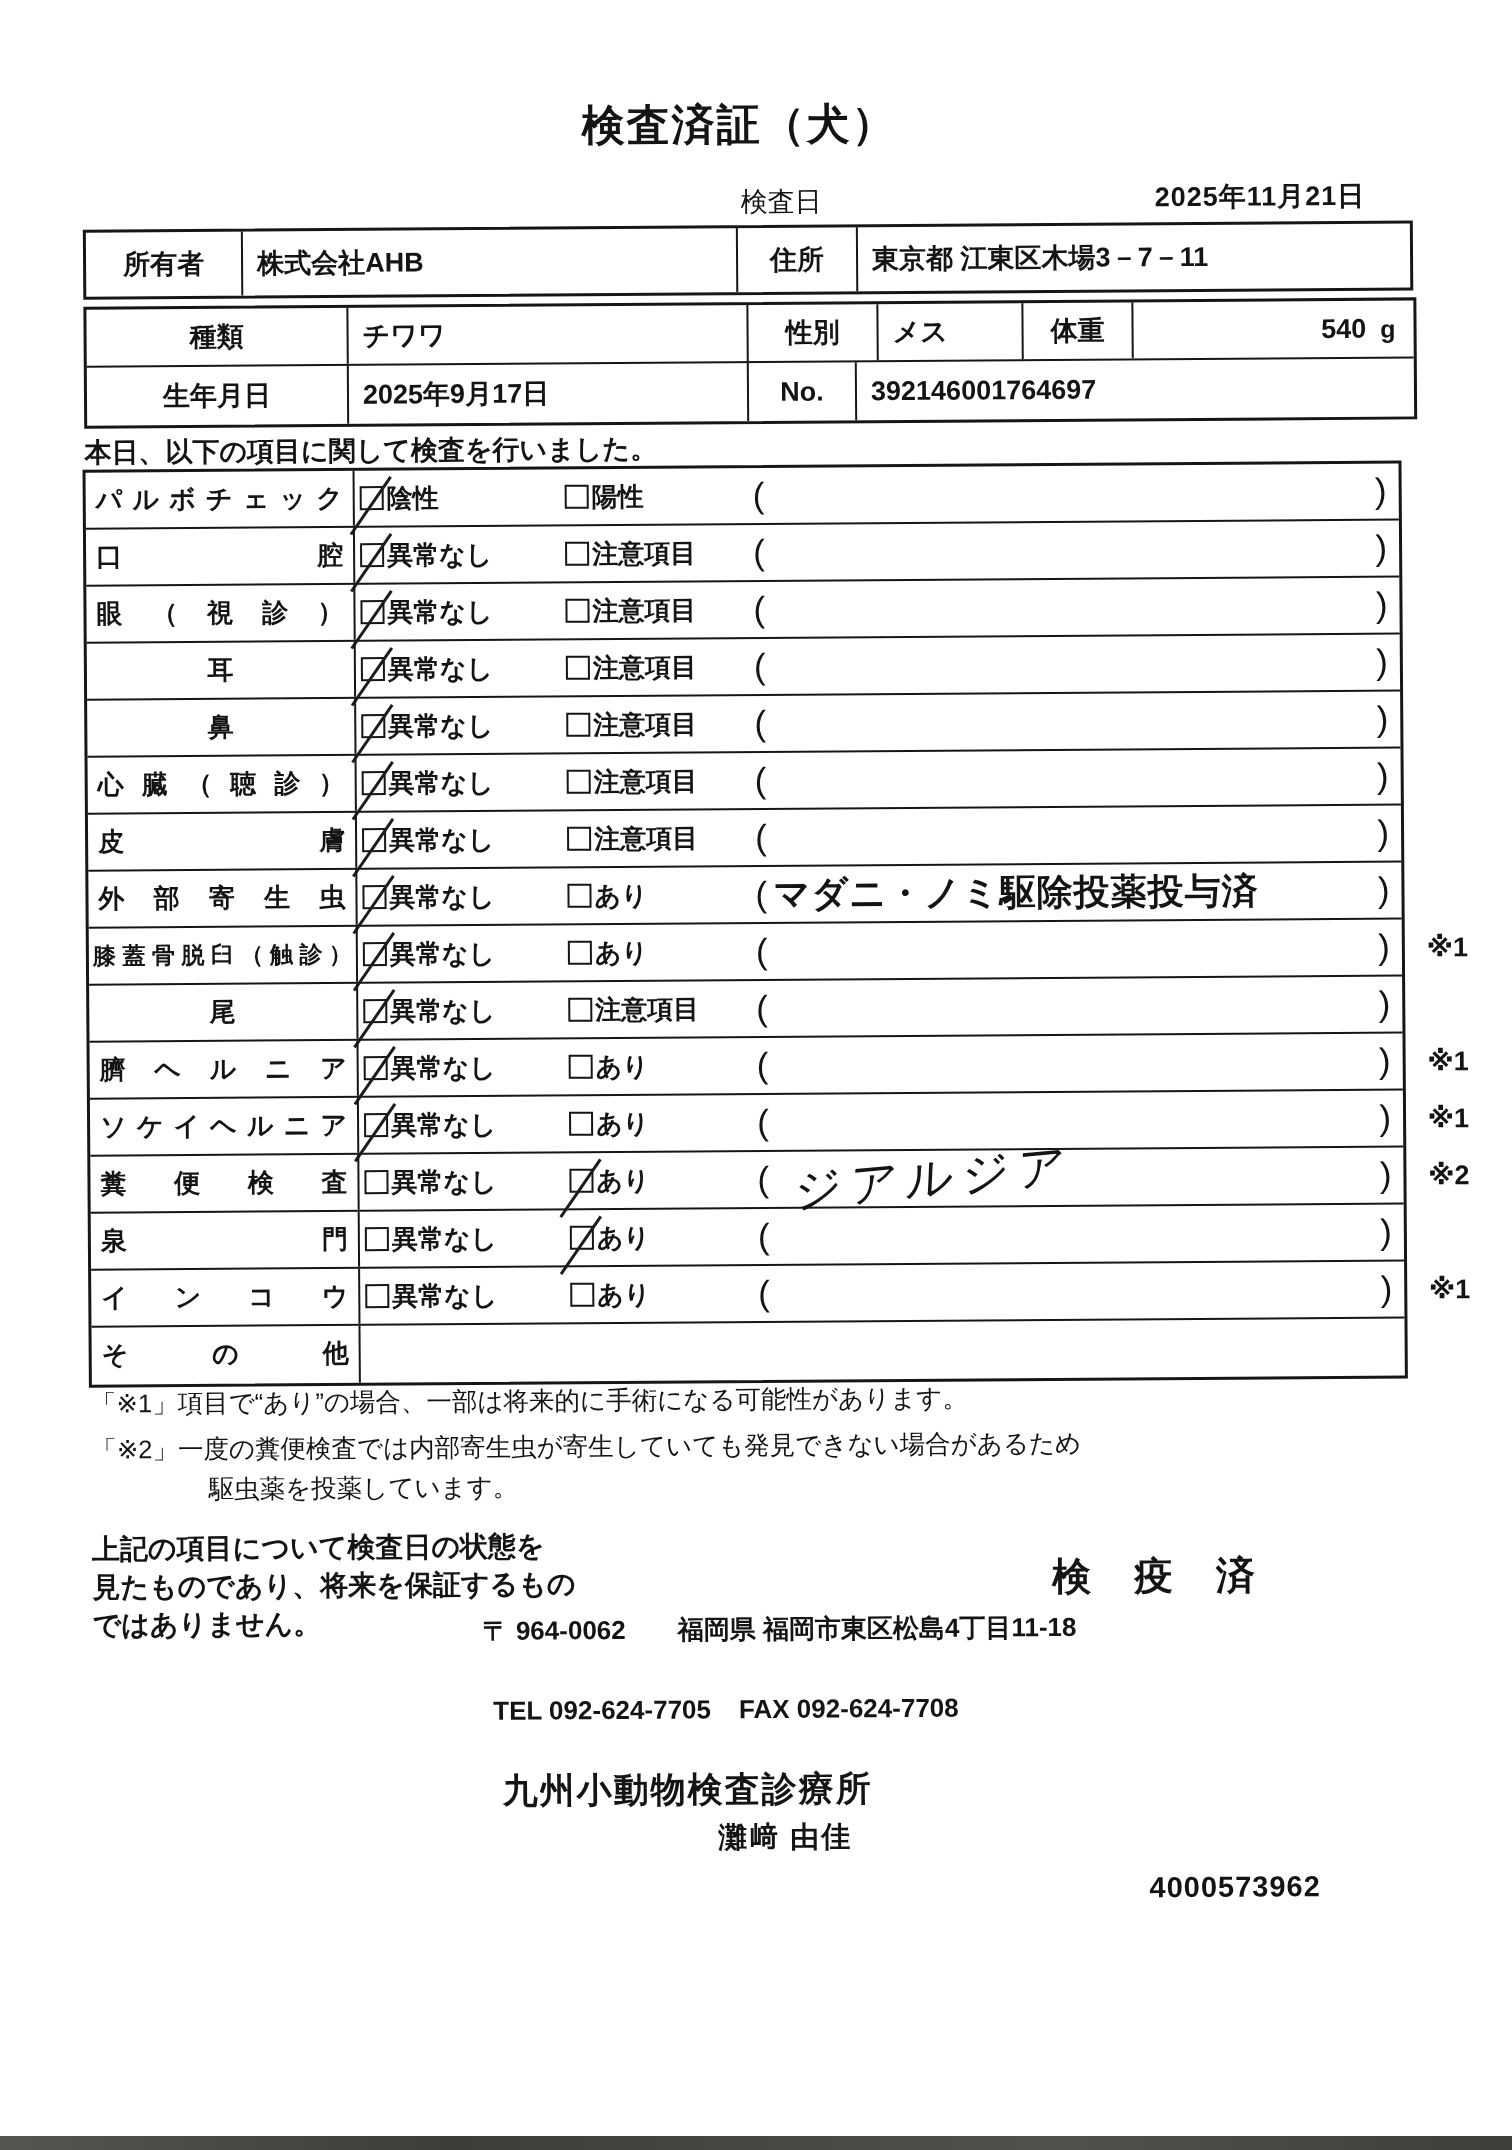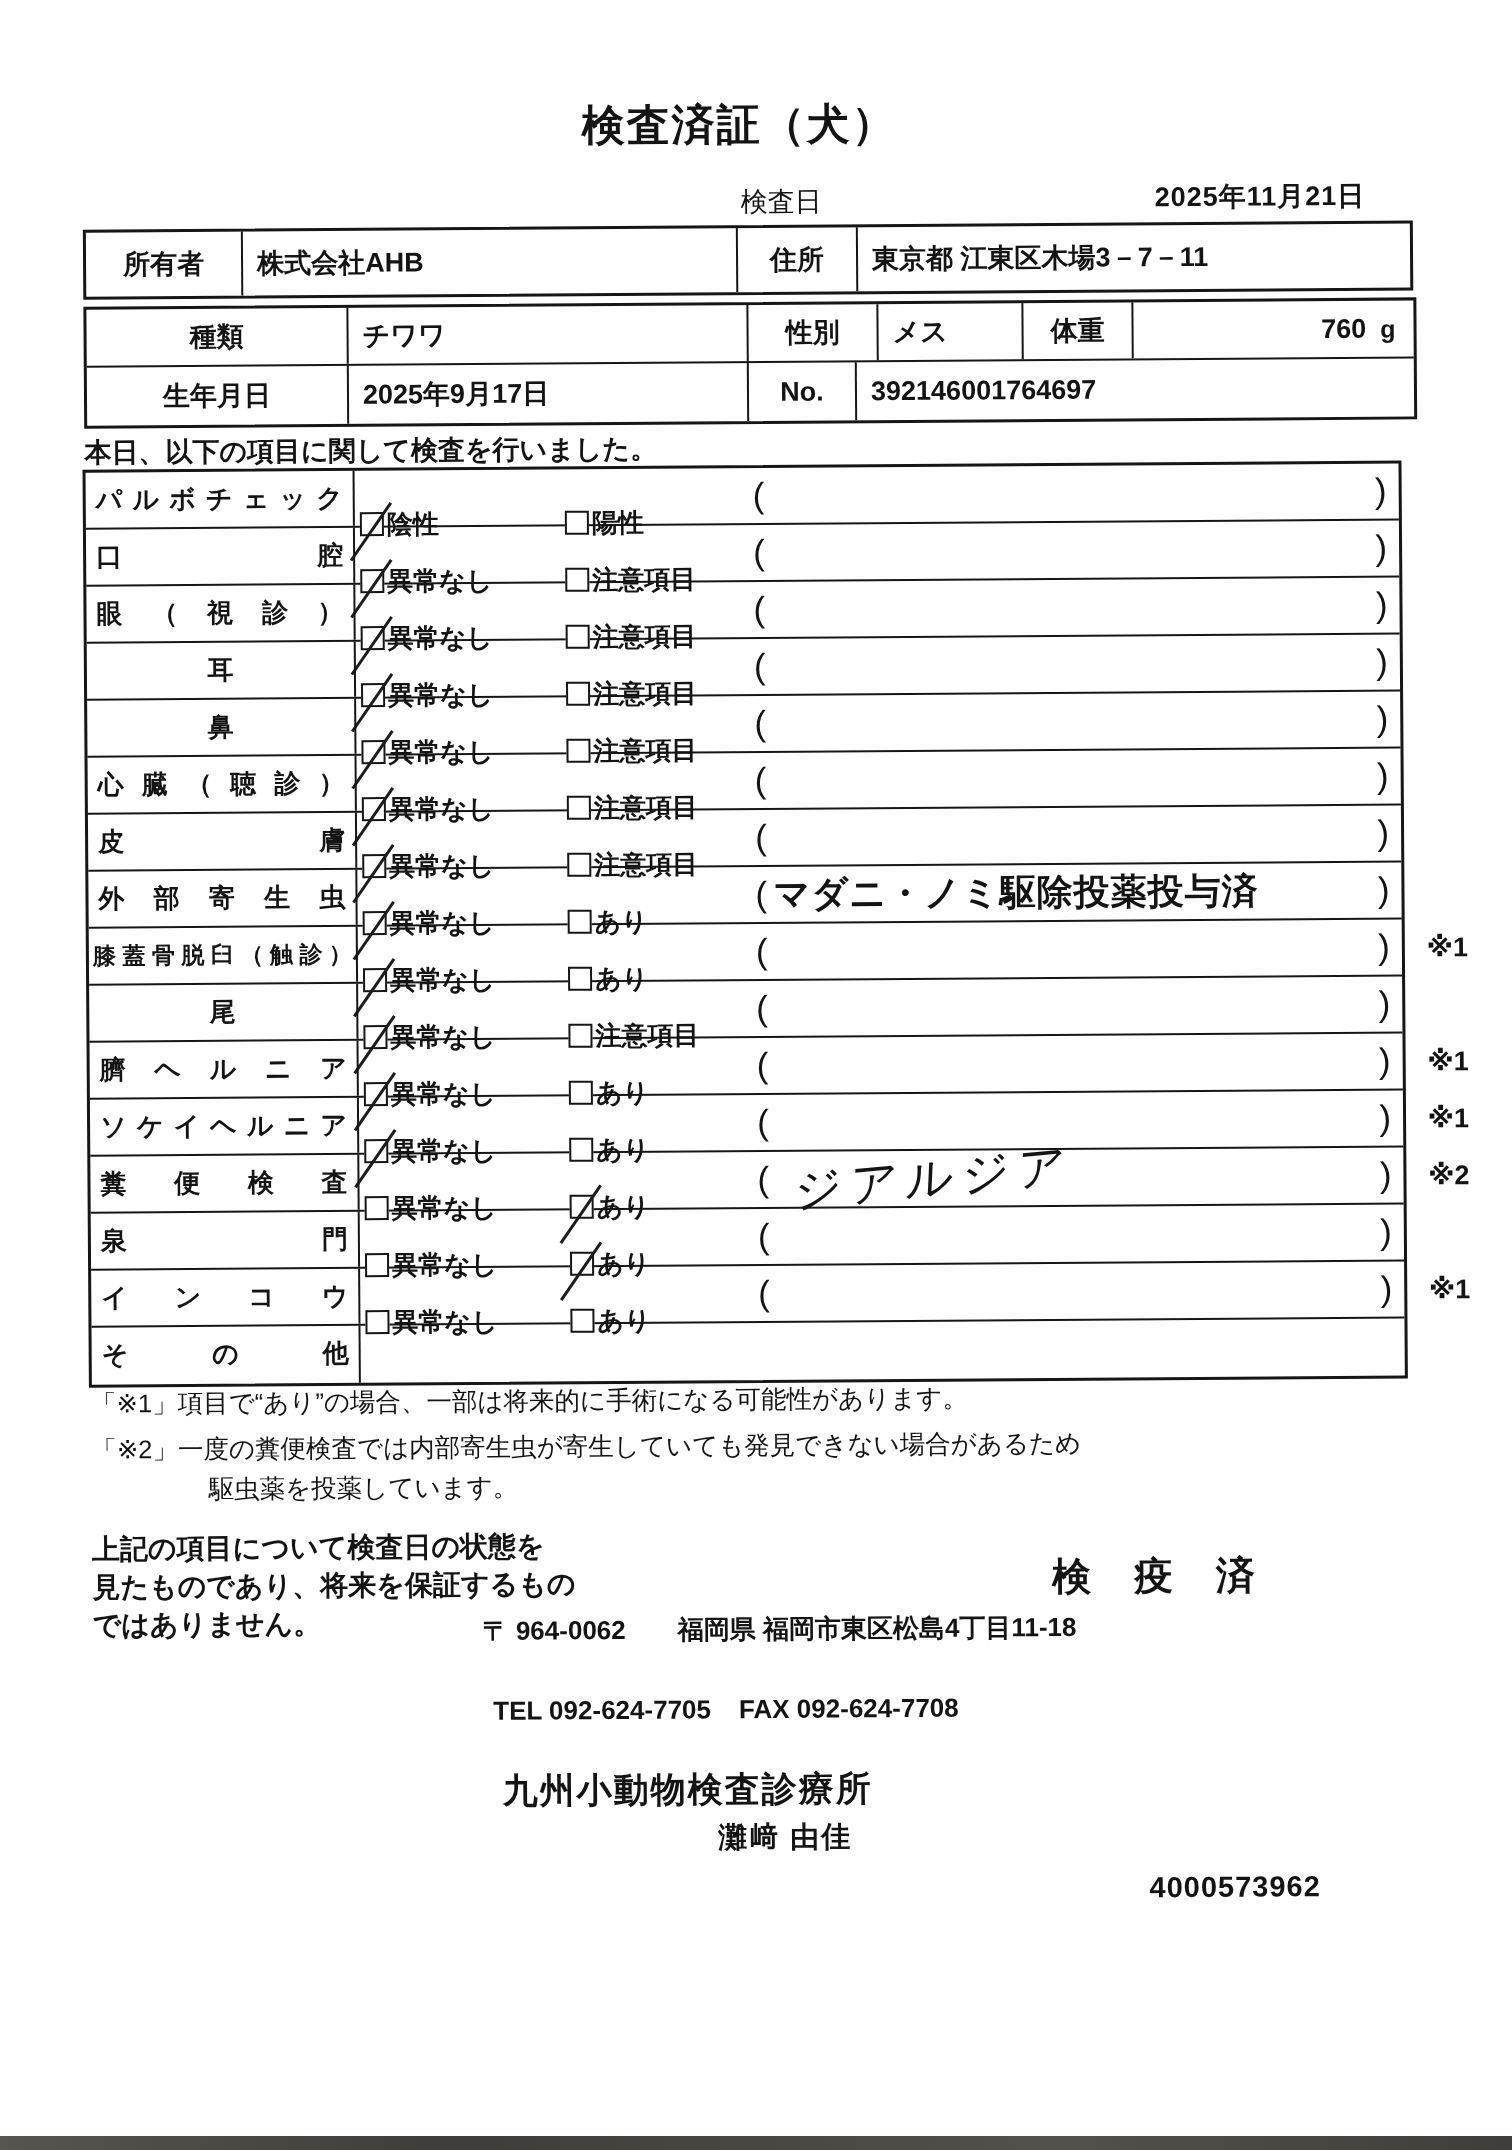--- a/index.html
+++ b/index.html
@@ -30,21 +30,21 @@
   
   .exam{left:86px;top:465px;width:1313px;border:3px solid #161616;background:#fff;}
   .exam-row{display:flex;height:57px;border-bottom:2.5px solid #161616;position:relative;box-sizing:border-box;}
   .exam-row:last-child{border-bottom:none;}
   .row-label{width:269px;flex:none;box-sizing:border-box;border-right:2.5px solid #161616;
              padding:0 10px;font-size:26px;font-weight:600;line-height:54px;
              text-align:justify;text-align-last:justify;white-space:nowrap;overflow:visible;}
   .row-label.single{text-align:center;text-align-last:center;}
   .row-label.tight{font-size:23px;padding:0 4px;letter-spacing:0;}
   .row-content{flex:1;position:relative;}
-  .opt{position:absolute;top:50%;transform:translateY(-50%);display:flex;align-items:center;gap:3px;margin-top:26px;}
+  .opt{position:absolute;top:50%;transform:translateY(-50%);display:flex;align-items:center;gap:3px;}
   .opt1{left:5px;} .opt2{left:210px;align-items:center;}
   .cbox{width:20px;height:20px;border:2.5px solid #161616;position:relative;flex:none;background:#fff;}
   .slash{position:absolute;left:-26px;top:16px;width:70px;border-top:3px solid #1c1c1c;transform:rotate(-55deg);}
   .optlabel{font-size:26px;font-weight:600;white-space:nowrap;}
   .paren{position:absolute;top:50%;transform:translateY(-52%);font-size:35px;font-weight:500;}
   .paren.open{left:398px;} .paren.close{right:12px;}
   .note{position:absolute;left:416px;top:50%;transform:translateY(-50%);
         font-size:36px;font-weight:700;white-space:nowrap;letter-spacing:1px;}
   .handwritten{position:absolute;left:434px;top:-4px;font-size:47px;font-weight:400;letter-spacing:8px;
         transform:rotate(-5deg) skewX(-8deg);white-space:nowrap;z-index:3;}
@@ -84,21 +84,21 @@
   </div>
 
   <div class="abs ttable tableB">
     <div class="trow">
       <div class="cell th" style="width:262px">種類</div>
       <div class="cell td" style="width:400px">チワワ</div>
       <div class="cell th" style="width:130px">性別</div>
       <div class="cell td" style="width:145px">メス</div>
       <div class="cell th" style="width:110px">体重</div>
       <div class="cell td last wcell" style="flex:1">
-        <span>760</span>
+        <span>540</span>
         <span class="wunit">g</span>
       </div>
     </div>
     <div class="trow">
       <div class="cell th" style="width:262px">生年月日</div>
       <div class="cell td" style="width:400px">2025年9月17日</div>
       <div class="cell th" style="width:108px">No.</div>
       <div class="cell td last" style="flex:1">392146001764697</div>
     </div>
   </div>

